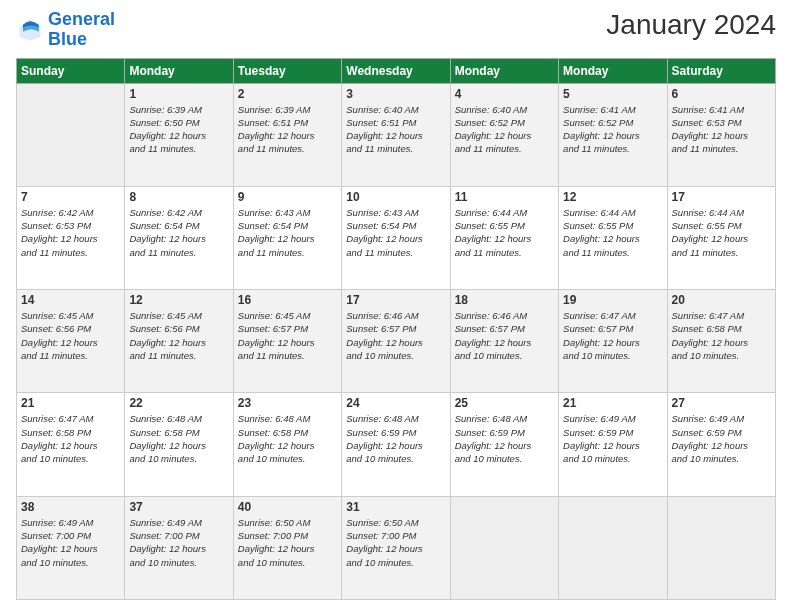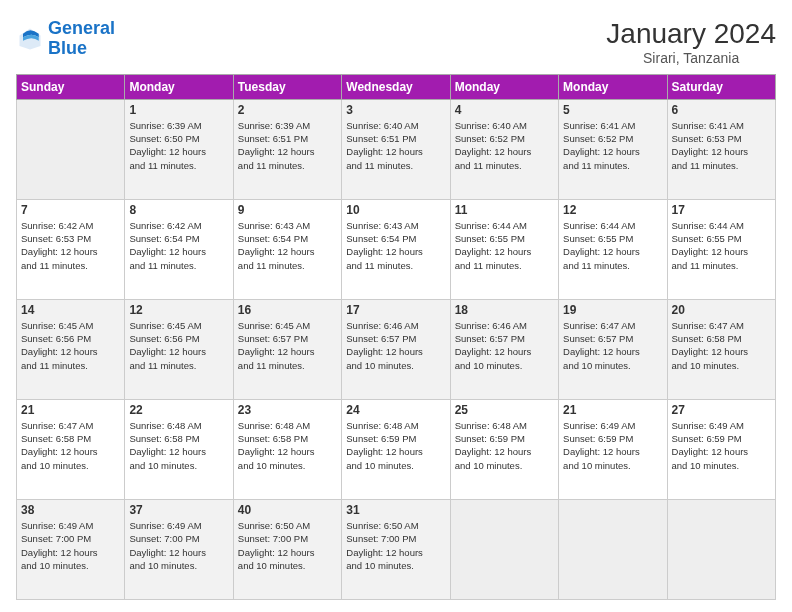--- a/index.html
+++ b/index.html
@@ -6,21 +6,21 @@
     body {
       width: 792px;
       height: 612px;
       font-family: Arial, sans-serif;
       background: #fff;
       overflow: hidden;
     }
     .page {
       width: 792px;
       height: 612px;
-      padding: 19px 16px 12px 16px;
+      padding: 10px 16px 12px 16px;
       display: flex;
       flex-direction: column;
     }
     .header {
       display: flex;
       justify-content: space-between;
       align-items: flex-start;
       margin-bottom: 8px;
     }
     .logo {
@@ -35,39 +35,39 @@
       line-height: 1.1;
     }
     .logo-text span {
       color: #1a73c7;
     }
     .logo-icon {
       width: 28px;
       height: 28px;
     }
     .title-block {
-      text-align: center;
+      text-align: right;
     }
     .month-year {
       font-size: 28px;
       font-weight: 300;
       color: #333;
       line-height: 1.1;
     }
     .location {
       font-size: 14px;
       color: #555;
     }
     .calendar {
       width: 100%;
       border-collapse: collapse;
       flex: 1;
     }
     .calendar th {
-      background-color: #a21caf;
+      background-color: #15803d;
       color: #fff;
       font-size: 12px;
       font-weight: bold;
       padding: 5px 4px;
       text-align: left;
       border: 1px solid #aaa;
     }
     .calendar td {
       vertical-align: top;
       border: 1px solid #ccc;
@@ -85,20 +85,21 @@
       font-size: 12px;
       font-weight: bold;
       color: #333;
       display: block;
       margin-bottom: 2px;
     }
     .day-info {
       font-size: 9.5px;
       color: #333;
       line-height: 1.4;
+      font-style: italic;
     }
     .row-shaded td {
       background: #f2f2f2;
     }
     .row-shaded td.empty {
       background: #eeeeee;
     }
   </style>
 </head>
 <body>
@@ -112,21 +113,20 @@
         <path d="M8,10 Q16,2 26,10 L26,14 Q18,8 8,14 Z" fill="#1a73c7"></path>
         <path d="M8,14 Q18,8 26,14 L26,18 Q18,12 8,18 Z" fill="#4aa3df"></path>
       </svg>
       <div class="logo-text">
         <div><span>General</span></div>
         <div><span>Blue</span></div>
       </div>
     </div>
     <div class="title-block">
       <div class="month-year">January 2024</div>
-      <div class="location">Sirari, Tanzania</div>
     </div>
   </div>
 
   <table class="calendar">
     <thead>
       <tr>
       <th>Sunday</th>
           <th>Monday</th>
           <th>Tuesday</th>
           <th>Wednesday</th>

